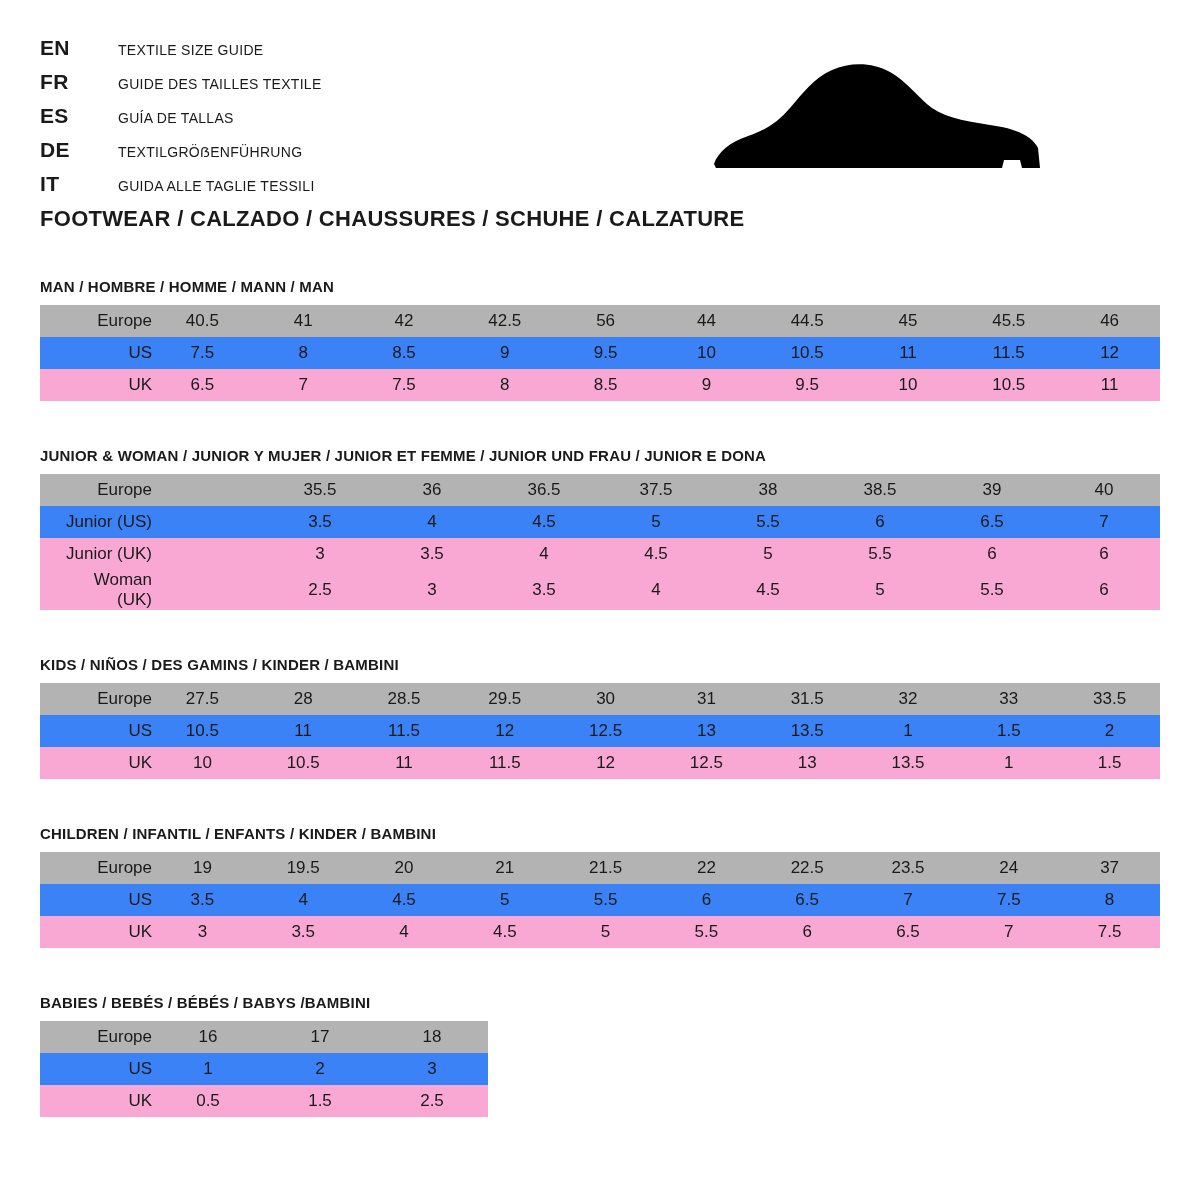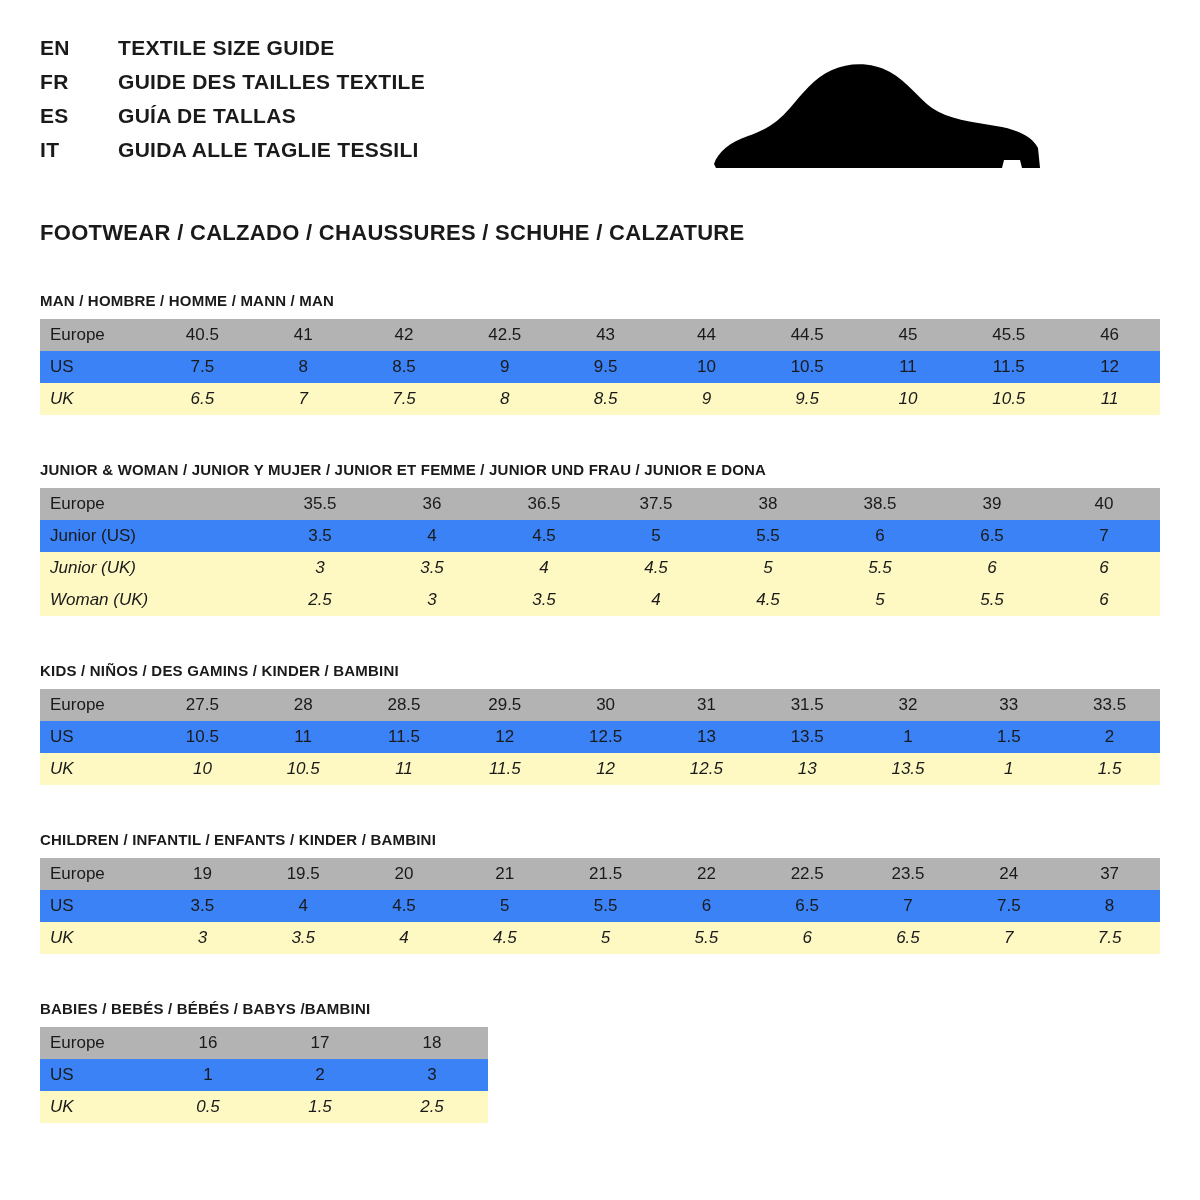--- a/index.html
+++ b/index.html
@@ -30,35 +30,34 @@
     align-items: baseline;
     height: 34px;
   }
   .lang-code {
     width: 78px;
     font-size: 21px;
     font-weight: bold;
     letter-spacing: 0.3px;
   }
   .lang-text {
-    font-size: 21px;
-    font-weight: bold;
+    font-size: 14px;
+    font-weight: normal;
     letter-spacing: 0.3px;
   }
 
   .shoe-wrap {
     width: 360px;
     padding-top: 20px;
     padding-right: 20px;
     display: flex;
     justify-content: center;
   }
 
   .category-title {
-    margin-top: 24px;
     font-size: 22px;
     font-weight: bold;
     letter-spacing: 0.3px;
   }
 
   
   .section { margin-top: 46px; }
   .section:first-of-type { margin-top: 64px; }
   .section-title {
     font-size: 15px;
@@ -78,26 +77,26 @@
     height: 32px;
     font-size: 17px;
     text-align: center;
     vertical-align: middle;
     padding: 0;
   }
   tr.head td {
     background: #b3b3b3;
     color: #1a1a1a;
   }
-  tr.odd td { background: #fef9c3; font-style: italic; }
+  tr.odd td { background: #f9a8d4; }
   tr.even td { background: #3b82f6; }
 
   td.label {
-    text-align: left;
-    padding-left: 10px;
+    text-align: right;
+    padding-left: 25px;
     width: 112px;
   }
   table.narrow td.label { width: 112px; }
 </style>
 </head>
 <body>
 
 <div class="page">
 
   <div class="header">
@@ -106,20 +105,24 @@
         <span class="lang-code">EN</span>
         <span class="lang-text">TEXTILE SIZE GUIDE</span>
       </div>
       <div class="lang-row">
         <span class="lang-code">FR</span>
         <span class="lang-text">GUIDE DES TAILLES TEXTILE</span>
       </div>
       <div class="lang-row">
         <span class="lang-code">ES</span>
         <span class="lang-text">GUÍA DE TALLAS</span>
+      </div>
+      <div class="lang-row">
+        <span class="lang-code">DE</span>
+        <span class="lang-text">TEXTILGRÖẞENFÜHRUNG</span>
       </div>
       <div class="lang-row">
         <span class="lang-code">IT</span>
         <span class="lang-text">GUIDA ALLE TAGLIE TESSILI</span>
       </div>
     </div>
 
     <div class="shoe-wrap">
       <svg width="340" height="140" viewBox="0 0 340 140" aria-hidden="true">
         <path fill="#000000" d="M10 108
@@ -146,21 +149,21 @@
   <div class="section">
     <div class="section-title">MAN / HOMBRE / HOMME / MANN / MAN</div>
     <table>
       <tbody>
           <tr class="head">
         <td class="label">Europe</td>
         <td>40.5</td>
         <td>41</td>
         <td>42</td>
         <td>42.5</td>
-        <td>43</td>
+        <td>56</td>
         <td>44</td>
         <td>44.5</td>
         <td>45</td>
         <td>45.5</td>
         <td>46</td>
       </tr>
       <tr class="even">
         <td class="label">US</td>
         <td>7.5</td>
         <td>8</td>

